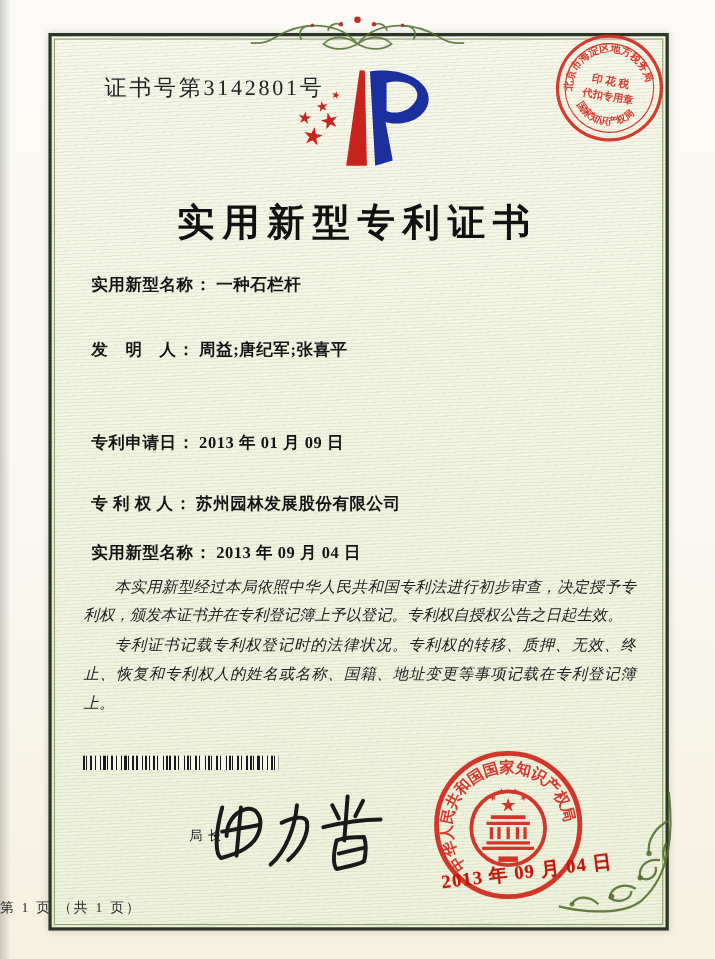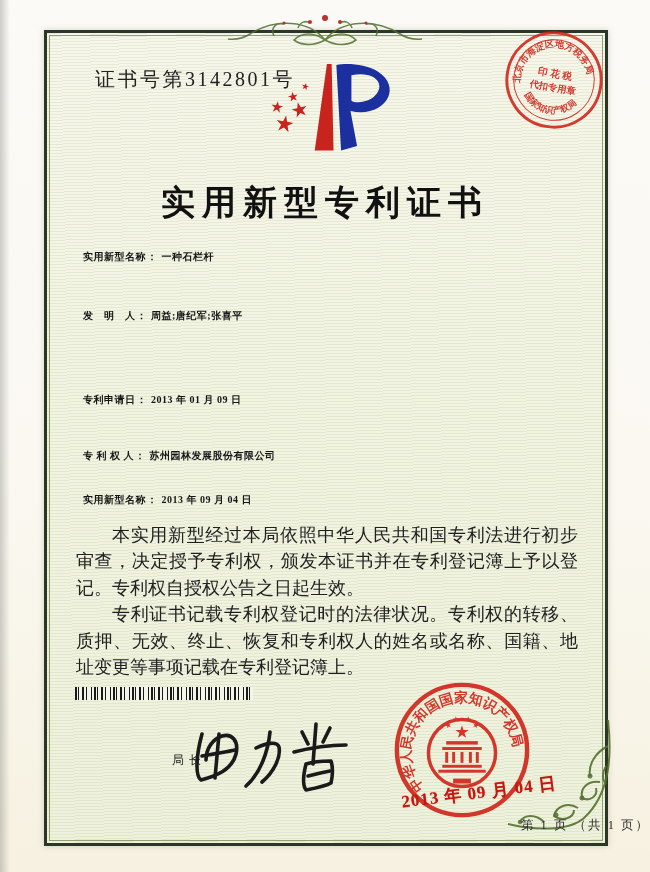--- a/index.html
+++ b/index.html
@@ -15,28 +15,28 @@
       linear-gradient(180deg,#f6f6ea 0%,#f2f4e2 45%,#eef1dc 100%);
     box-shadow:0 0 6px rgba(90,90,70,.25);}
   .sheet-inner{position:absolute;inset:2px;border:1px solid #92a06e;}
   .content{position:absolute;inset:0;color:#1c1c1c;}
 
   .cert-no{position:absolute;left:95px;top:66px;font-size:20px;letter-spacing:2.5px;color:#222;}
   .logo{position:absolute;left:246px;top:60px;width:160px;height:104px;}
   .title{position:absolute;left:0;right:0;top:170px;text-align:center;
     font-size:34px;font-weight:bold;letter-spacing:7px;color:#111;margin-top:10px;}
 
-  .field{position:absolute;left:83px;right:60px;font-size:10px;font-weight:600;
+  .field{position:absolute;left:83px;right:60px;font-size:15px;font-weight:600;
     letter-spacing:.5px;white-space:nowrap;color:#151515;}
   .f0{top:250px}.f1{top:309px}.f2{top:358px}.f3{top:393px}.f4{top:449px}.f5{top:493px}
   .field .lbl{display:inline-block;}
   .field .colon{padding:0 4px 0 1px;}
 
-  .body-text{position:absolute;left:76px;right:72px;top:522px;font-size:18px;
-    line-height:26.4px;text-align:justify;color:#202020;}
+  .body-text{position:absolute;left:76px;right:72px;top:522px;font-size:14px;
+    line-height:26.4px;text-align:justify;color:#202020;font-style:italic;}
   .body-text p{margin:0;text-indent:2em;}
 
   .barcode{position:absolute;left:75px;top:687px;width:178px;height:13px;
     background:repeating-linear-gradient(90deg,
       #1a1a1a 0 2px,#f4f5e9 2px 3px,#1a1a1a 3px 4px,#f4f5e9 4px 7px,
       #1a1a1a 7px 9px,#f4f5e9 9px 11px,#1a1a1a 11px 12px,#f4f5e9 12px 16px,
       #1a1a1a 16px 17px,#f4f5e9 17px 19px);}
 
   .signer{position:absolute;left:128px;top:752px;font-size:12px;letter-spacing:5px;color:#1a1a1a;margin-left:44px;}
   .signature{position:absolute;left:182px;top:712px;width:180px;height:90px;}
@@ -45,21 +45,21 @@
   .seal-date{position:absolute;left:394px;top:781px;width:170px;text-align:center;
     font-size:17px;font-weight:bold;color:#c3170d;letter-spacing:1px;
     transform:rotate(-7deg);text-shadow:0 0 1px rgba(195,23,13,.5);}
 
   .tax-stamp{position:absolute;left:500px;top:26px;width:108px;height:108px;
     transform:rotate(10deg);opacity:.9;}
 
   .ornament-top{position:absolute;left:214px;top:10px;width:222px;height:50px;}
   .ornament-corner{position:absolute;right:34px;bottom:32px;width:132px;height:124px;}
 
-  .footer{position:absolute;left:0;right:0;bottom:38px;text-align:right;
+  .footer{position:absolute;left:0;right:0;bottom:38px;text-align:left;
     font-size:12.5px;letter-spacing:2px;color:#2a2a2a;}
 </style>
 </head>
 <body>
 
 <div class="photo">
 
   <div class="sheet">
     <div class="sheet-inner"></div>
   </div>

